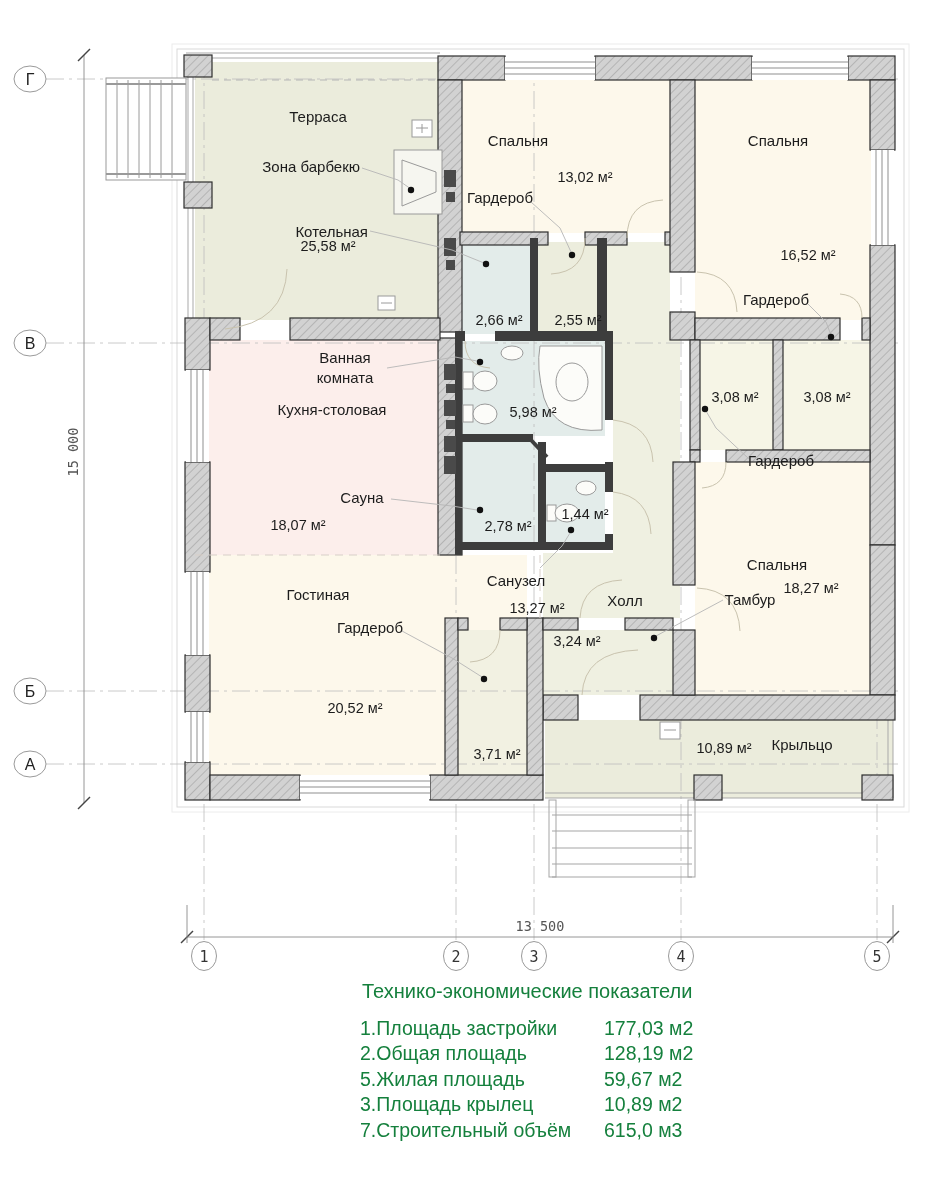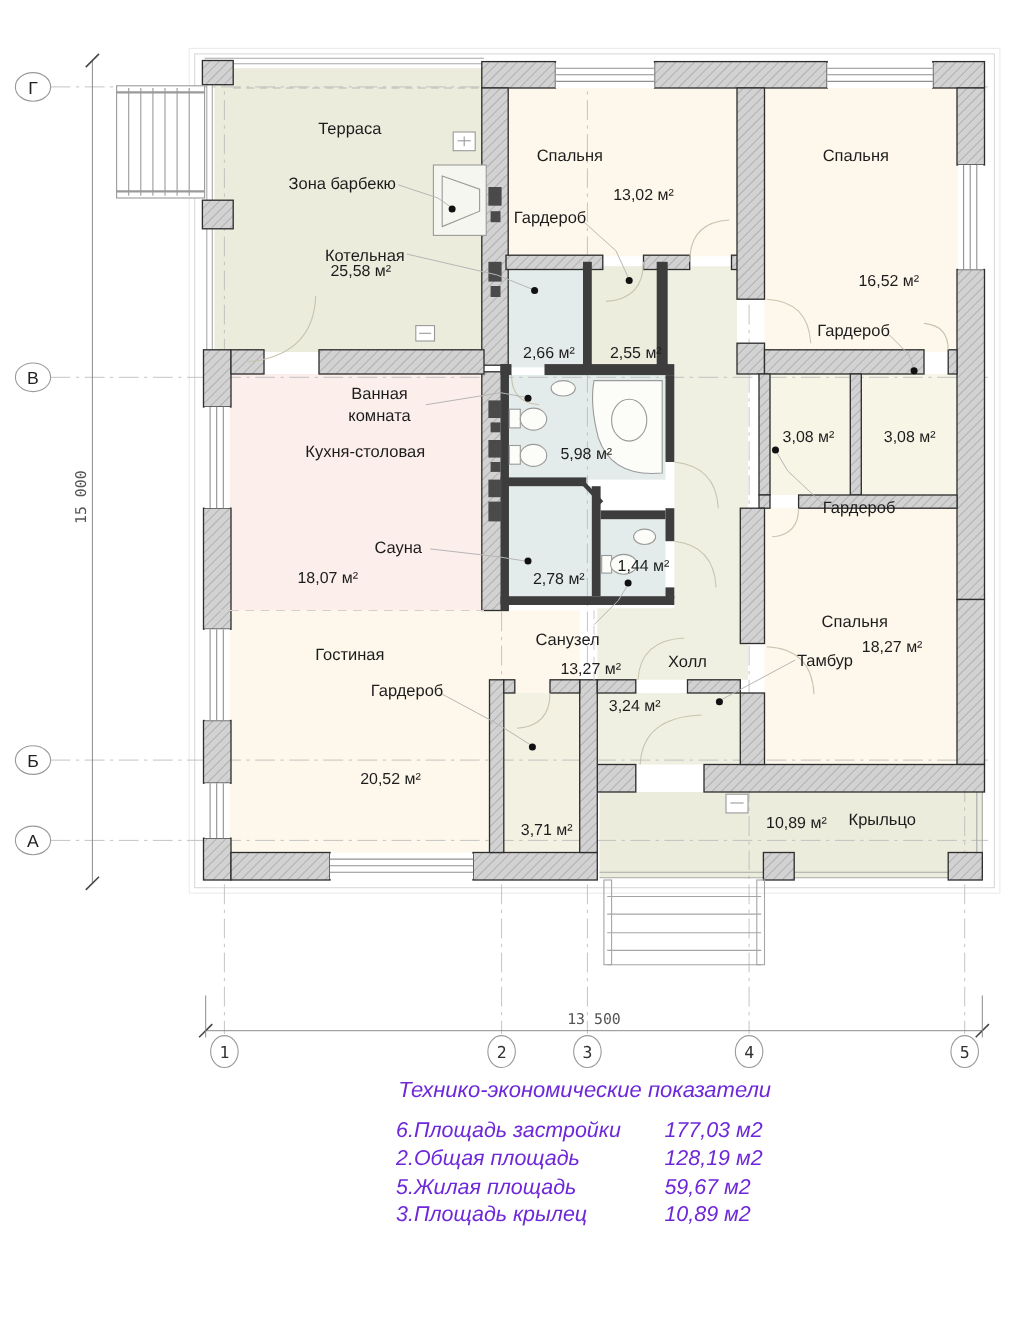--- a/index.html
+++ b/index.html
@@ -5,21 +5,21 @@
   html,body{margin:0;padding:0;background:#ffffff;}
   #stage{position:relative;width:929px;height:1200px;background:#ffffff;overflow:hidden;
          font-family:"Liberation Sans",sans-serif;}
   svg{position:absolute;left:0;top:0;}
   svg text{font-family:"Liberation Sans",sans-serif;fill:#1c1c1c;}
   .room-name{font-size:15px;}
   .room-area{font-size:14.5px;}
   .axis-letter{font-size:16px;fill:#222;}
   .axis-num{font-family:"DejaVu Sans Mono",monospace;font-size:15px;fill:#333;}
   .dim-text{font-family:"DejaVu Sans Mono",monospace;font-size:13.5px;fill:#555;}
-  #teo{position:absolute;left:360px;top:980px;width:354px;color:#6d28d9;font-style:italic;}
+  #teo{position:absolute;left:360px;top:980px;width:354px;color:#15803d;}
   #teo .teo-title{font-size:20px;margin:0 0 13px 2px;white-space:nowrap;}
   #teo .teo-row{display:flex;justify-content:space-between;font-size:19.5px;line-height:25.4px;white-space:nowrap;}
   #teo .teo-row .v{text-align:left;min-width:110px;}
 </style>
 </head>
 <body>
 <div id="stage">
 
 <svg width="929" height="1200" viewBox="0 0 929 1200">
   <defs>
@@ -345,30 +345,34 @@
     <text class="axis-num" x="456" y="962">2</text>
     <text class="axis-num" x="534" y="962">3</text>
     <text class="axis-num" x="681" y="962">4</text>
     <text class="axis-num" x="877" y="962">5</text>
   </g>
 </svg>
 
 <div id="teo">
   <div class="teo-title">Технико-экономические показатели</div>
   <div class="teo-row">
-    <span>6.Площадь застройки</span>
+    <span>1.Площадь застройки</span>
     <span class="v">177,03 м2</span>
   </div>
   <div class="teo-row">
     <span>2.Общая площадь</span>
     <span class="v">128,19 м2</span>
   </div>
   <div class="teo-row">
     <span>5.Жилая площадь</span>
     <span class="v">59,67 м2</span>
   </div>
   <div class="teo-row">
     <span>3.Площадь крылец</span>
     <span class="v">10,89 м2</span>
   </div>
+  <div class="teo-row">
+    <span>7.Строительный объём</span>
+    <span class="v">615,0 м3</span>
+  </div>
 </div>
 
 </div>
 
 </body></html>

